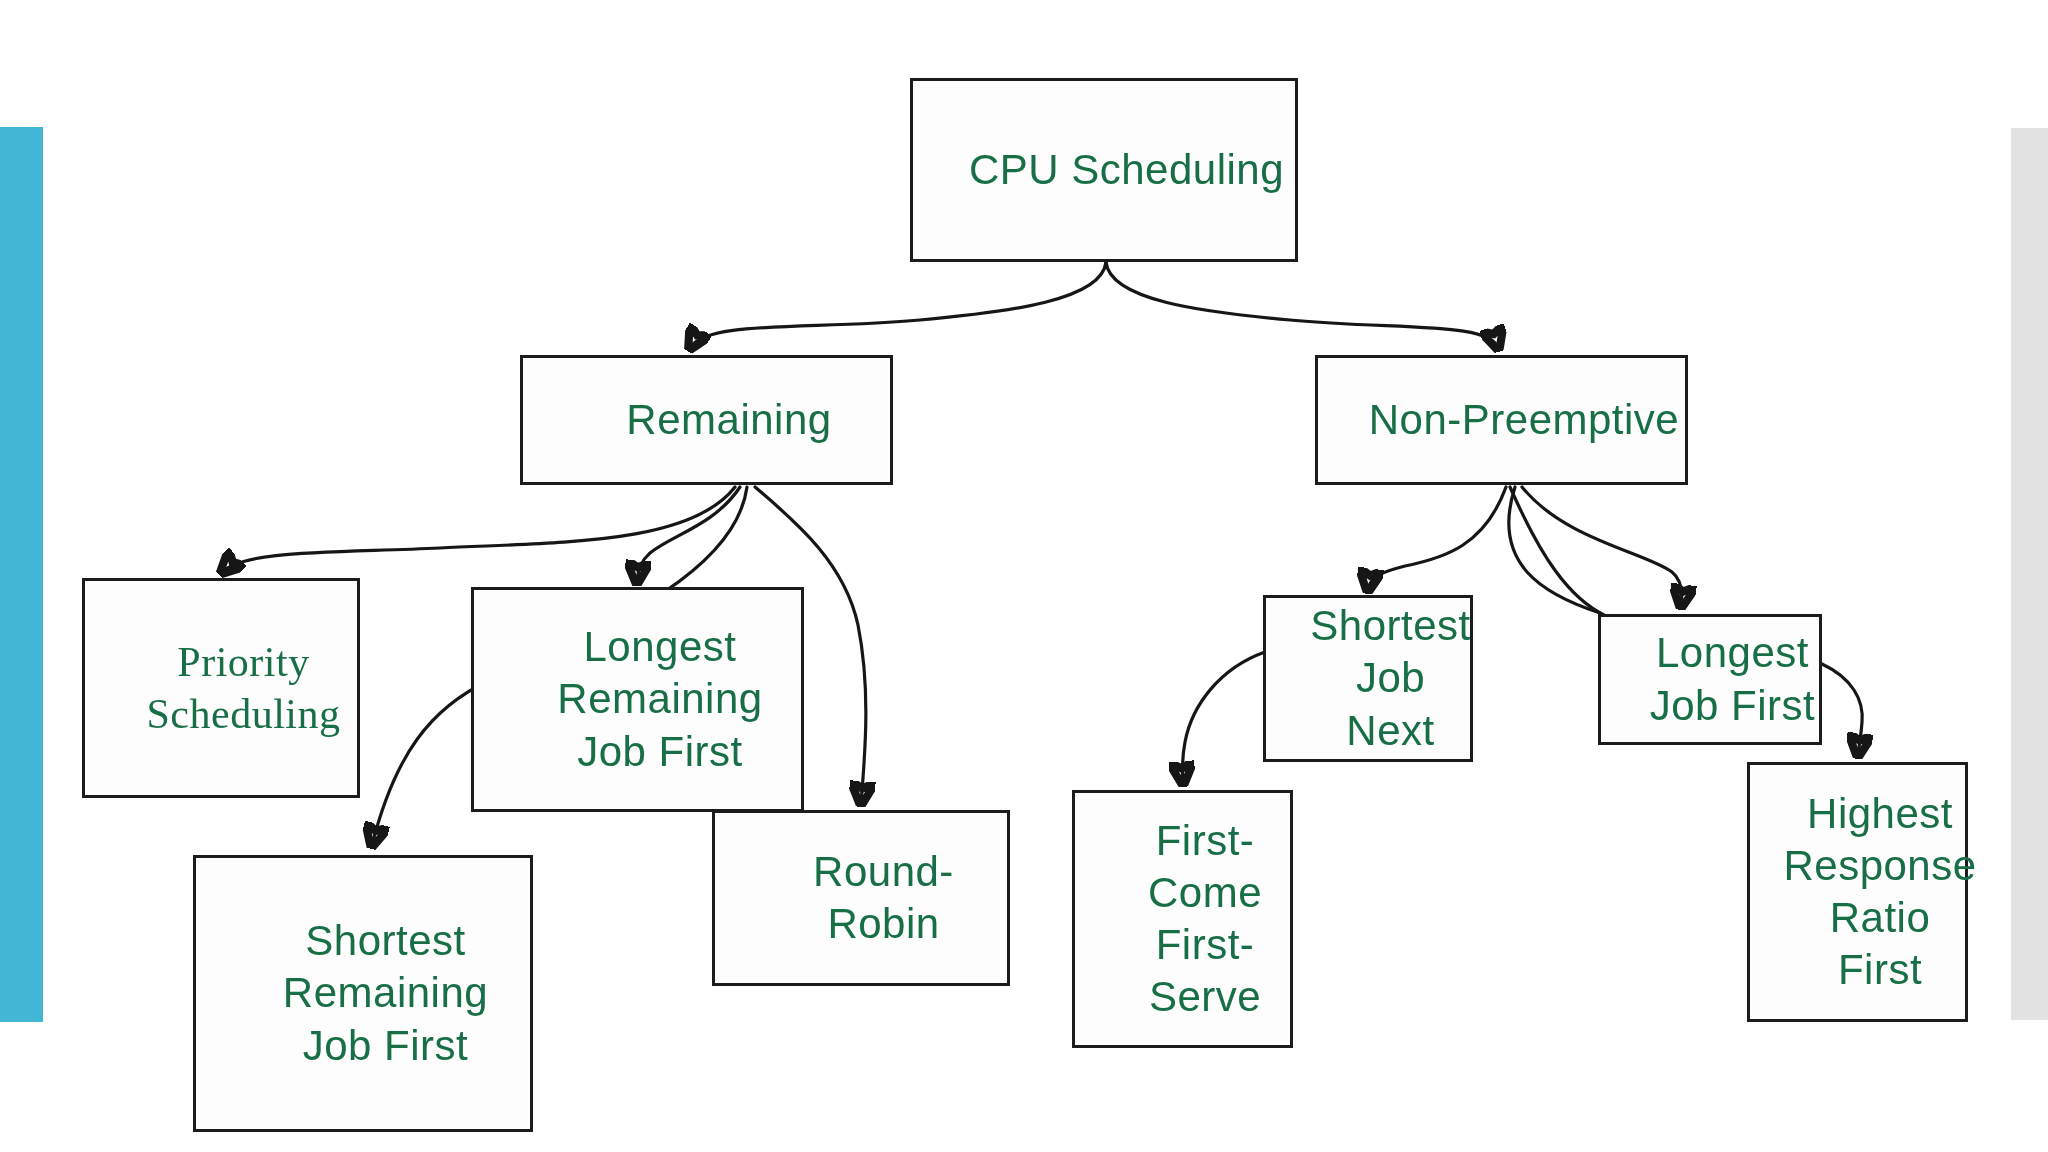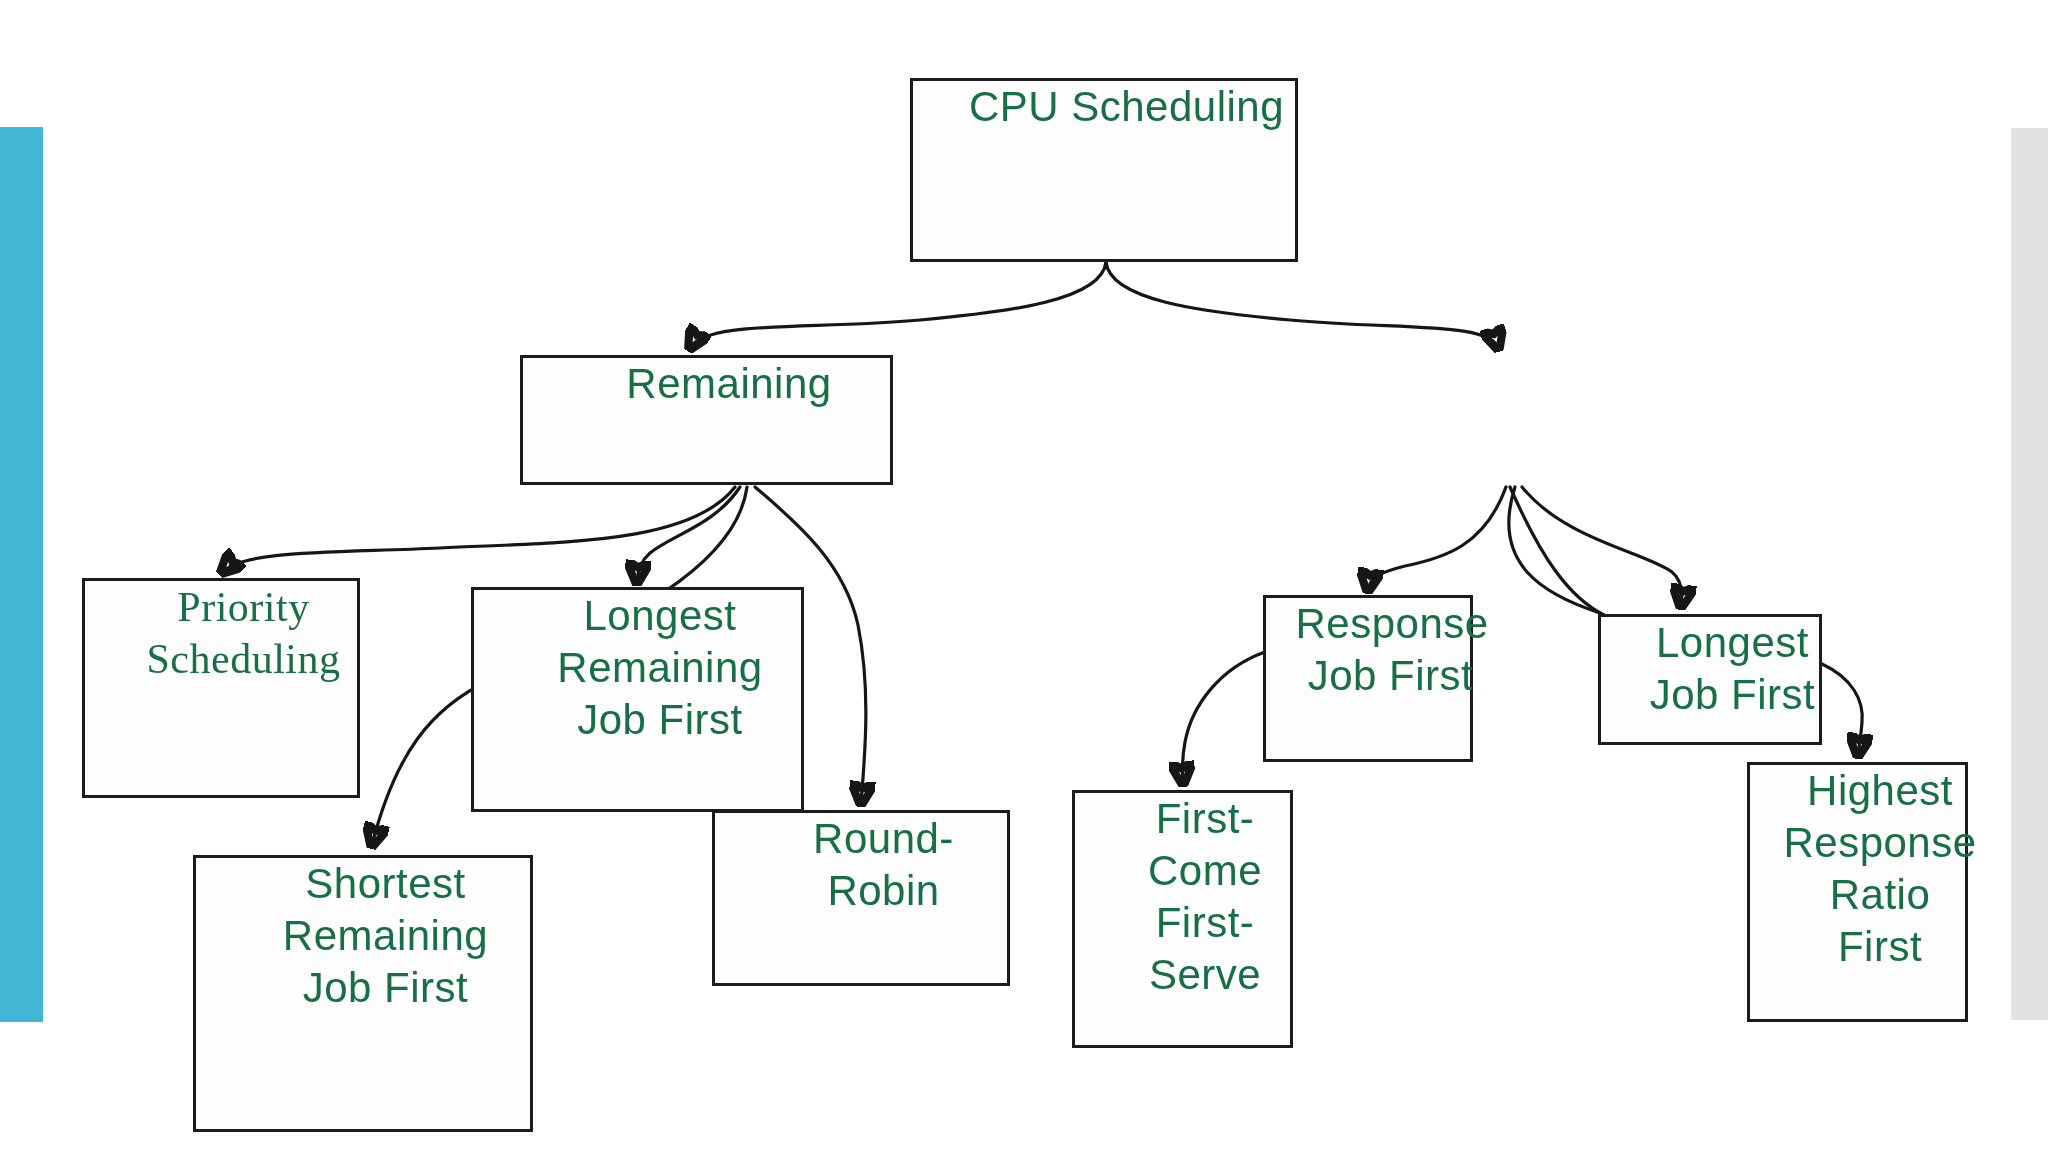--- a/index.html
+++ b/index.html
@@ -19,21 +19,21 @@
   }
   .accent-bar{position:absolute;}
   #left-bar{left:0;top:127px;width:43px;height:895px;background:var(--leftbar);}
   #right-bar{left:2011px;top:128px;width:37px;height:892px;background:var(--rightbar);}
   #edges{position:absolute;left:0;top:0;width:2048px;height:1152px;z-index:1;}
   #edges path{fill:none;stroke:var(--arrow);stroke-width:3.2;stroke-linecap:round;}
   .node{
     position:absolute;z-index:2;
     background:var(--boxfill);
     border:3px solid var(--border);
-    display:flex;justify-content:center;
+    display:flex;align-items:center;justify-content:center;
     text-align:center;color:var(--green);
     font-size:42px;line-height:1.24;letter-spacing:0.5px;padding-left:45px;
   }
   
   .n-cpu {left:910px; top:78px;  width:388px;height:184px;}
   .n-pre {left:520px; top:355px; width:373px;height:130px;}
   .n-non {left:1315px;top:355px; width:373px;height:130px;}
   .n-pri {left:82px;  top:578px; width:278px;height:220px;font-family:Liberation Serif, serif;}
   .n-lrjf{left:471px; top:587px; width:333px;height:225px;}
   .n-srjf{left:193px; top:855px; width:340px;height:277px;}
@@ -78,34 +78,37 @@
     <path d="M 1265 652 C 1220 668 1192 705 1185 742 C 1182 758 1182 770 1183 783" marker-end="url(#arrow)"></path>
     <path d="M 1822 664 C 1852 678 1864 700 1862 722 C 1861 736 1859 746 1858 755" marker-end="url(#arrow)"></path>
   </svg>
 
   <div class="node n-cpu">
     <span class="lbl">CPU Scheduling</span>
   </div>
   <div class="node n-pre">
     <span class="lbl">Remaining</span>
   </div>
+  <div class="node n-non">
+    <span class="lbl">Non-Preemptive</span>
+  </div>
   <div class="node n-pri">
     <span class="lbl">Priority Scheduling</span>
   </div>
   <div class="node n-lrjf">
     <span class="lbl">Longest Remaining Job First</span>
   </div>
   <div class="node n-srjf">
     <span class="lbl">Shortest Remaining Job First</span>
   </div>
   <div class="node n-rr">
     <span class="lbl">Round-Robin</span>
   </div>
   <div class="node n-sjf">
-    <span class="lbl">Response Job First</span>
+    <span class="lbl">Shortest Job Next</span>
   </div>
   <div class="node n-fcfs">
     <span class="lbl">First-Come First-Serve</span>
   </div>
   <div class="node n-ljf">
     <span class="lbl">Longest Job First</span>
   </div>
   <div class="node n-hrrn">
     <span class="lbl">Highest Response Ratio First</span>
   </div>

